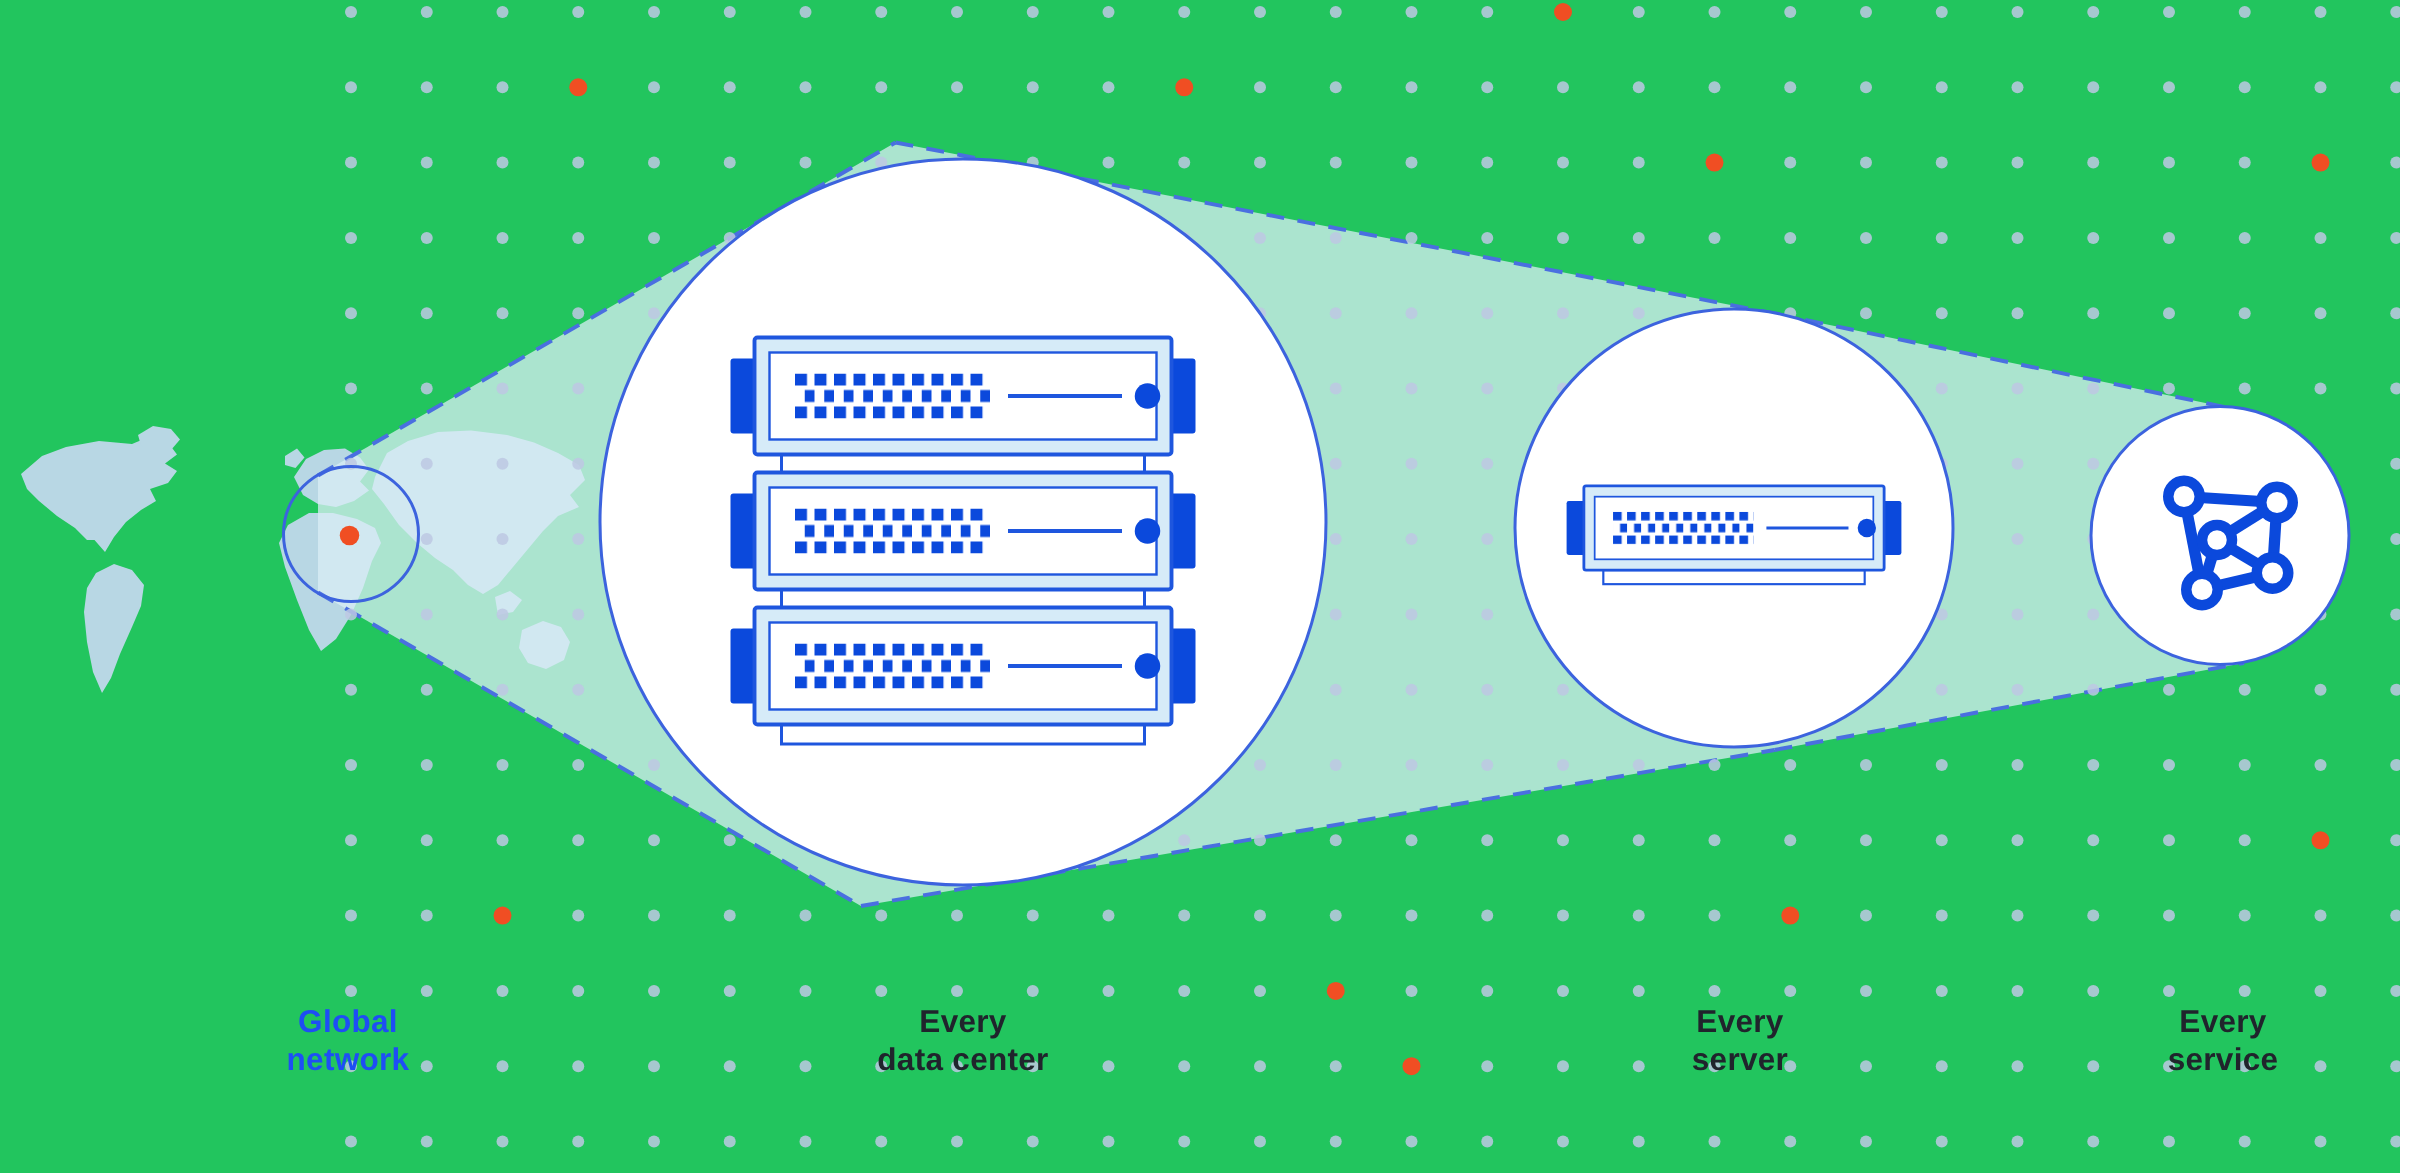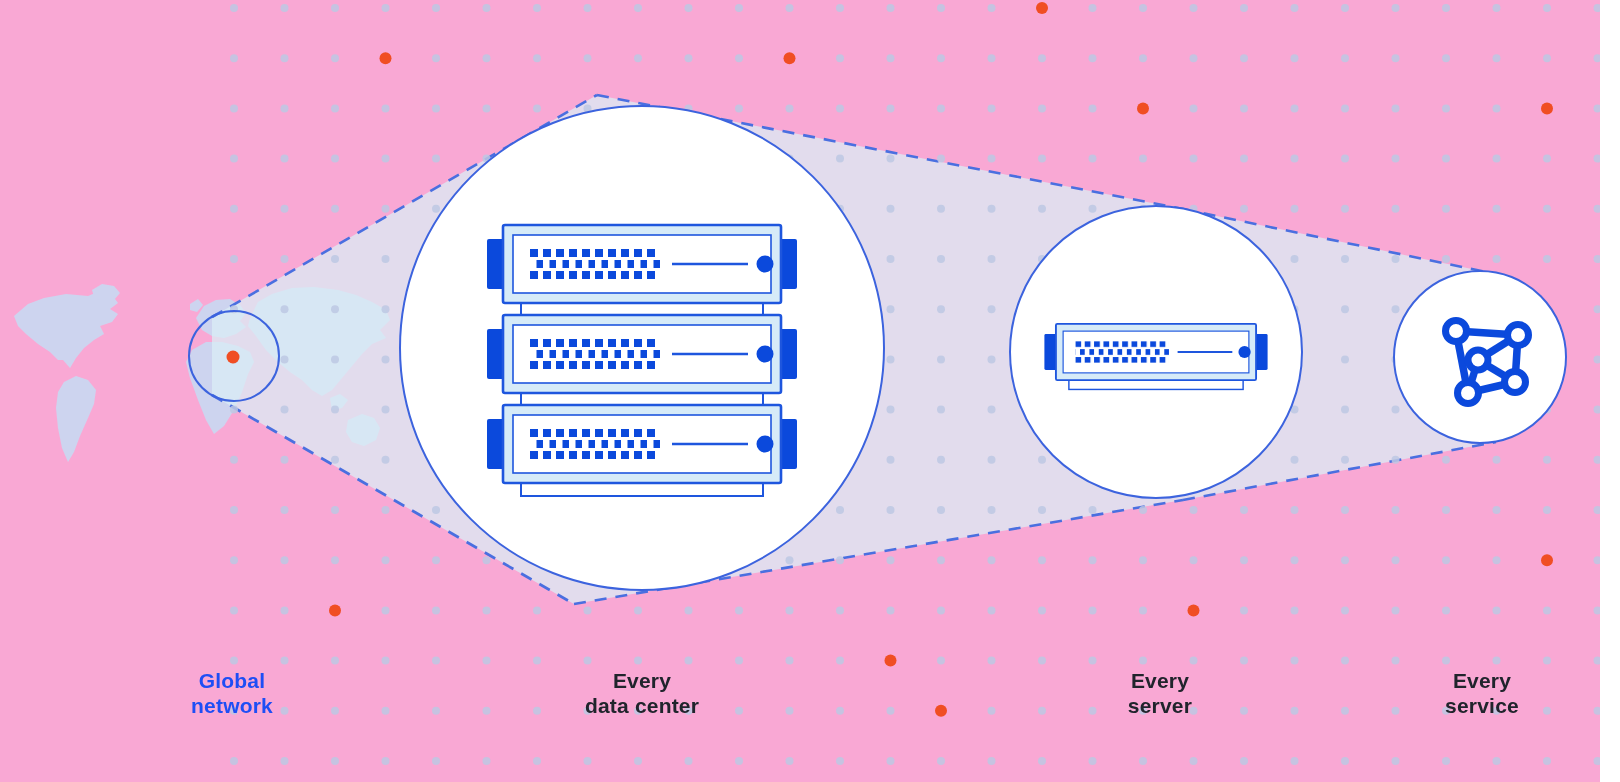--- a/index.html
+++ b/index.html
@@ -1,19 +1,19 @@
 <!DOCTYPE html>
 <html><head>
 <meta charset="utf-8">
 <style>
   html,body{margin:0;padding:0;background:#ffffff;}
   .stage{
     position:relative;
     width:1600px;height:782px;
-    background:#f9a8d4;
+    background:#22c55e;
     overflow:hidden;
     font-family:"Liberation Sans", sans-serif;
   }
   svg{position:absolute;inset:0;display:block;}
   text.diagram-label{
     font-family:"Liberation Sans", sans-serif;
     font-size:21px;
     font-weight:700;
     letter-spacing:.2px;
   }

